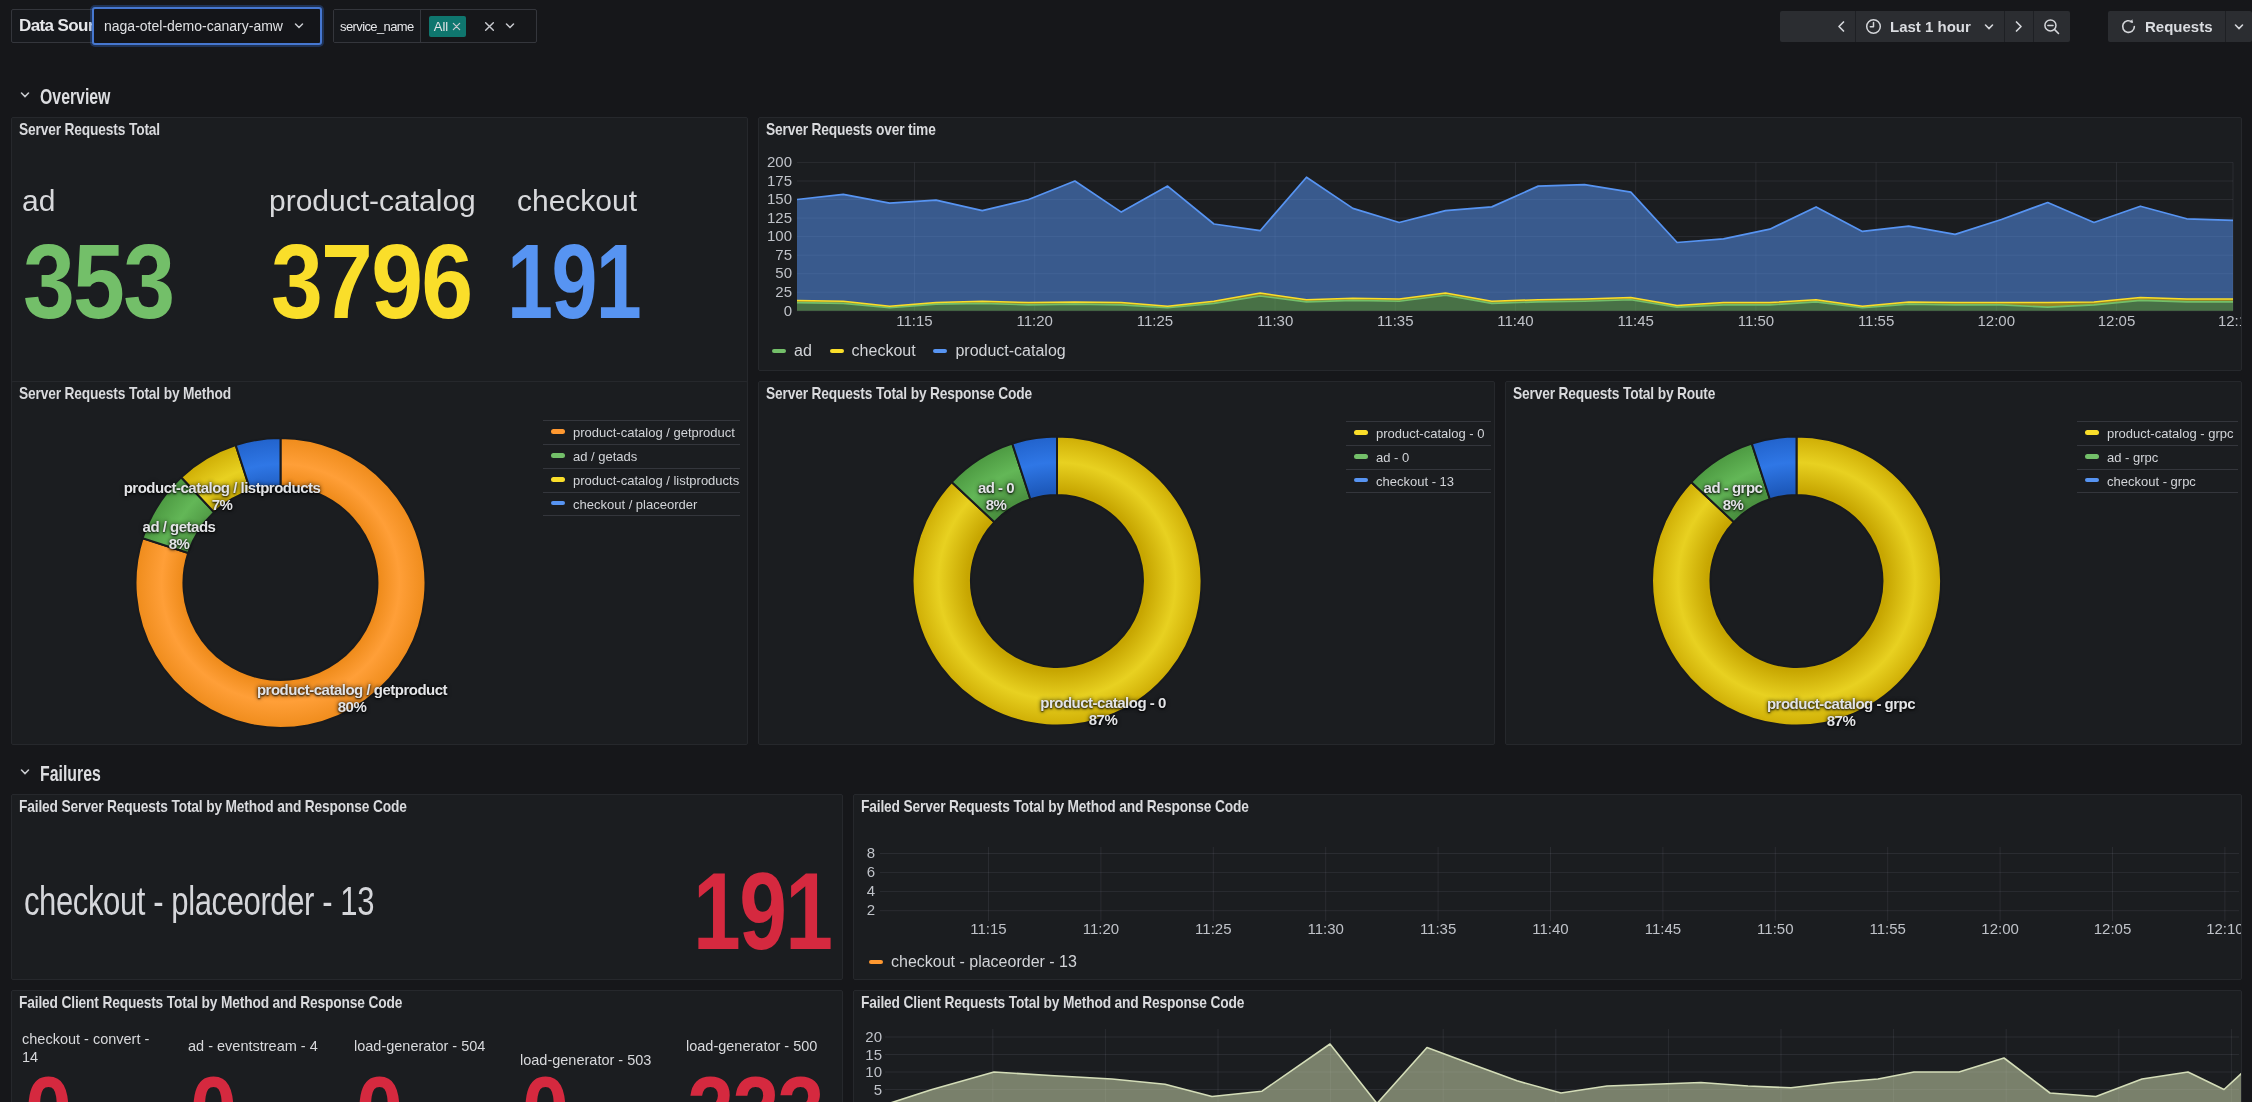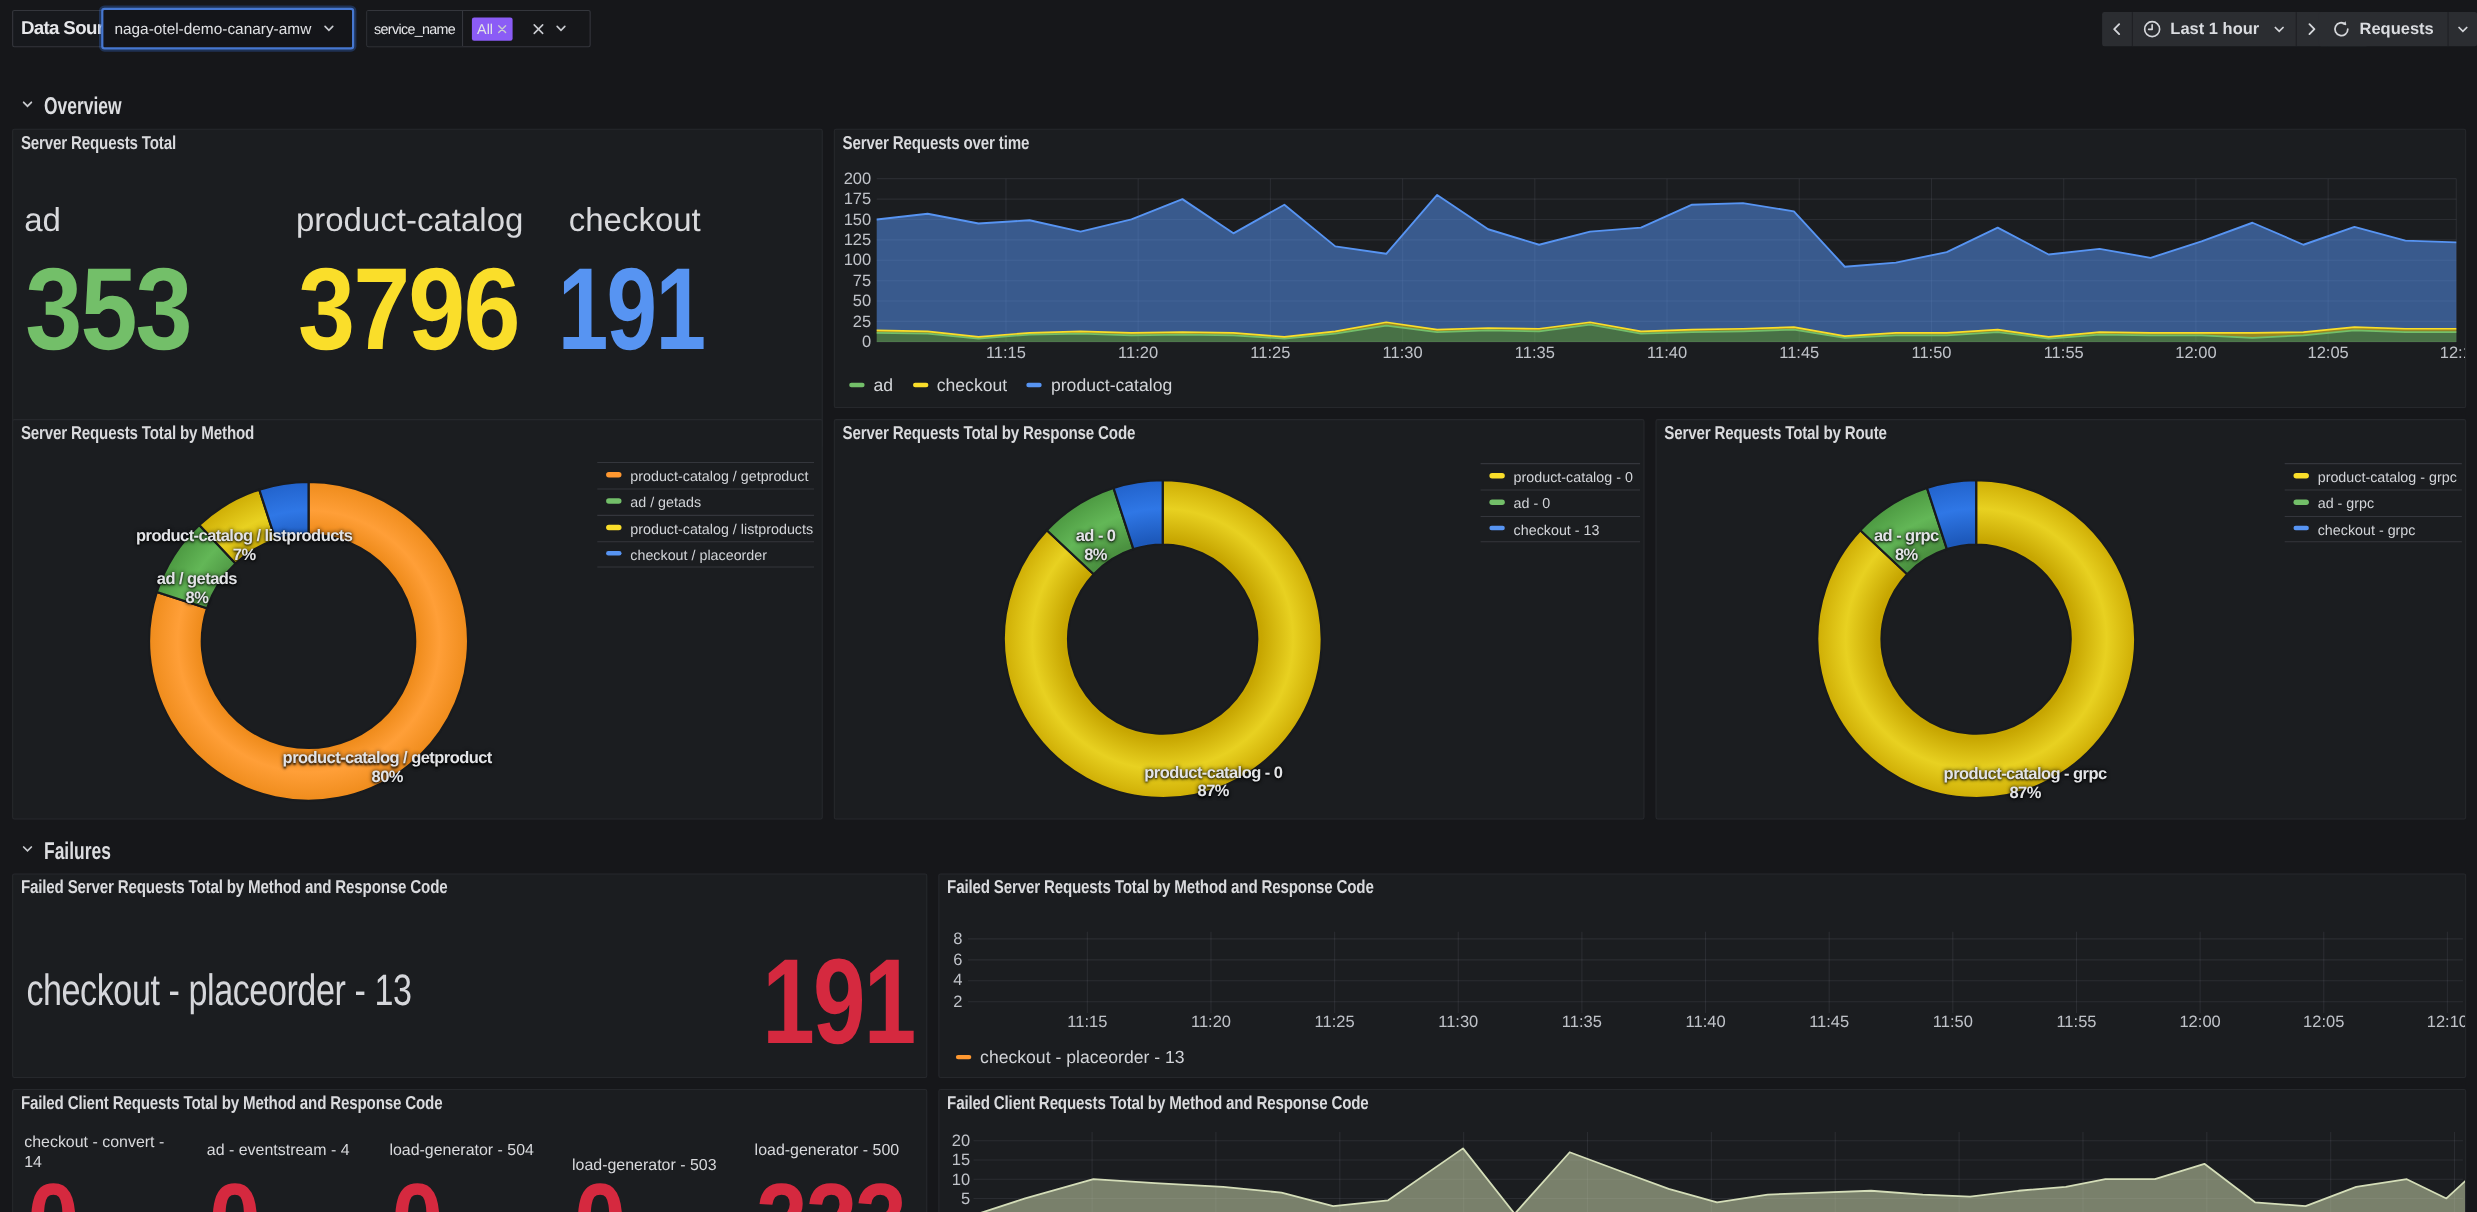--- a/index.html
+++ b/index.html
@@ -23,33 +23,33 @@
 <div style="position:absolute;left:11px;top:9px;height:34px;background:#17191d;border:1px solid #34363c;border-radius:2px 0 0 2px;display:flex;align-items:center;padding:0 7px;font-size:17px;font-weight:700;letter-spacing:-0.6px;color:#e6e7ea;">Data&nbsp;Source</div>
 <div style="position:absolute;left:92px;top:7px;height:38px;width:230px;background:#141519;border:2px solid #4677d0;border-radius:3px;box-shadow:0 0 0 2px rgba(54,113,217,0.30);display:flex;align-items:center;padding:0 10px;">
   <span style="font-size:14px;color:#dfe0e3;white-space:nowrap;">naga-otel-demo-canary-amw</span>
   <svg width="12" height="12" viewBox="0 0 12 12" style="margin-left:10px;">
       <path d="M2.5 4 L6 7.5 L9.5 4" stroke="#c9cbd0" stroke-width="1.5" fill="none" stroke-linecap="round"></path>
     </svg>
 </div>
 <div style="position:absolute;left:333px;top:9px;height:34px;width:204px;border:1px solid #34363c;border-radius:2px;display:flex;align-items:stretch;">
   <div style="display:flex;align-items:center;padding:0 6px;font-size:13px;font-weight:400;letter-spacing:-0.6px;color:#e6e7ea;border-right:1px solid #34363c;background:#17191d;">service_name</div>
   <div style="display:flex;align-items:center;padding:0 8px;">
-    <span style="background:#8b5cf6;border-radius:2px;height:21px;display:inline-flex;align-items:center;padding:0 5px;font-size:13px;color:#e3e4e7;">All&nbsp;<svg width="9" height="9" viewBox="0 0 10 10">
+    <span style="background:#0f766e;border-radius:2px;height:21px;display:inline-flex;align-items:center;padding:0 5px;font-size:13px;color:#e3e4e7;">All&nbsp;<svg width="9" height="9" viewBox="0 0 10 10">
           <path d="M1.5 1.5 L8.5 8.5 M8.5 1.5 L1.5 8.5" stroke="#c9cbd0" stroke-width="1.4" stroke-linecap="round"></path>
         </svg></span>
     <svg width="11" height="11" viewBox="0 0 10 10" style="margin-left:18px;">
         <path d="M1.5 1.5 L8.5 8.5 M8.5 1.5 L1.5 8.5" stroke="#c9cbd0" stroke-width="1.3" stroke-linecap="round"></path>
       </svg>
     <svg width="12" height="12" viewBox="0 0 12 12" style="margin-left:9px;">
         <path d="M2.5 4 L6 7.5 L9.5 4" stroke="#c9cbd0" stroke-width="1.5" fill="none" stroke-linecap="round"></path>
       </svg>
   </div>
 </div>
 
-<div style="position:absolute;left:1911px;top:11px;height:31px;display:flex;background:#2b2d31;border-radius:2px;">
+<div style="position:absolute;left:1780px;top:11px;height:31px;display:flex;background:#2b2d31;border-radius:2px;padding-left:48px;">
   <div style="width:28px;display:flex;align-items:center;justify-content:center;border-right:1px solid #1e2024;">
     <svg width="11" height="13" viewBox="0 0 11 13">
         <path d="M7.5 2 L3 6.5 L7.5 11" stroke="#d4d6da" stroke-width="1.7" fill="none" stroke-linecap="round" stroke-linejoin="round"></path>
       </svg>
   </div>
   <div style="display:flex;align-items:center;padding:0 9px;border-right:1px solid #1e2024;">
     <svg width="17" height="17" viewBox="0 0 16 16" style="margin-right:8px;">
         <circle cx="8" cy="8" r="6.4" stroke="#d4d6da" stroke-width="1.4" fill="none"></circle>
         <path d="M8 4.2 L8 8.2 L5.0 8.2" stroke="#d4d6da" stroke-width="1.4" fill="none" stroke-linecap="round" stroke-linejoin="round"></path>
       </svg>

